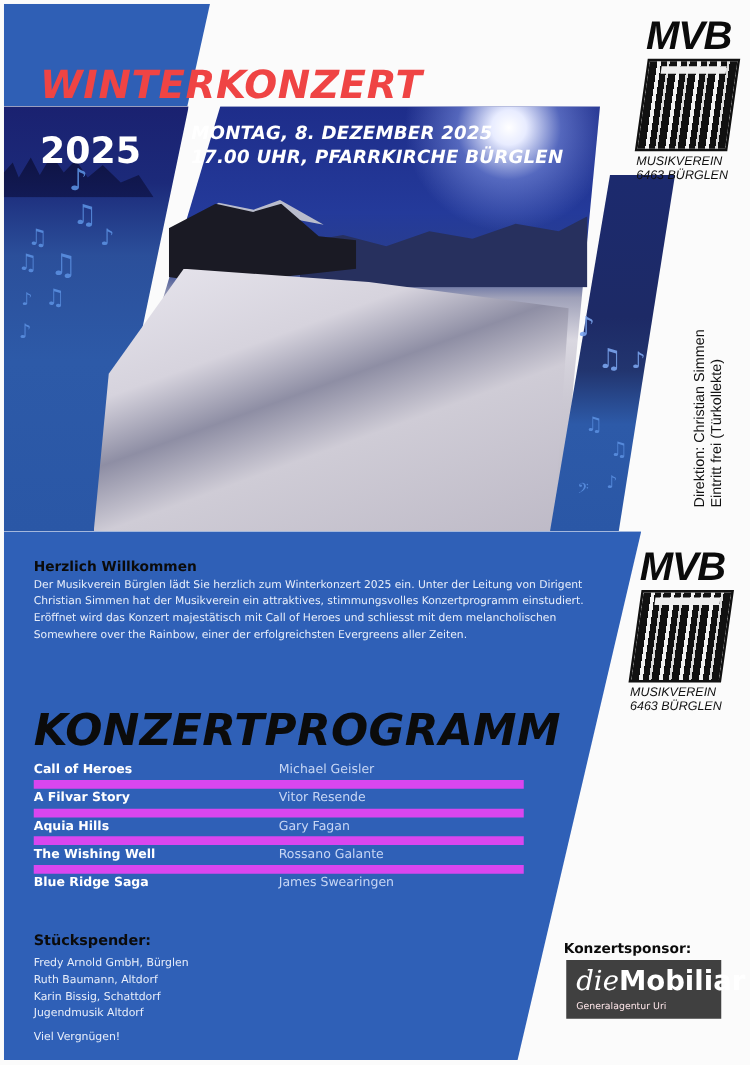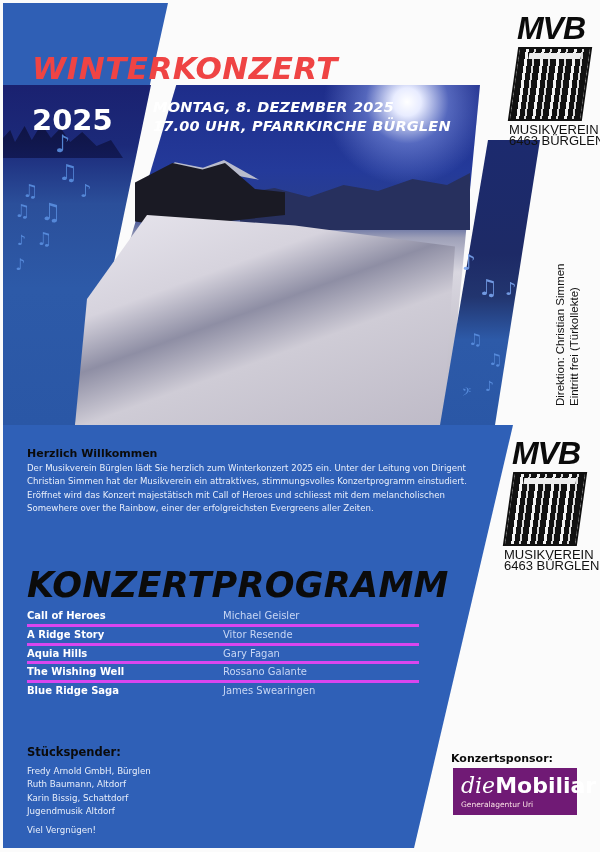--- a/index.html
+++ b/index.html
@@ -42,38 +42,38 @@
   .date-line{position:absolute;left:153px;font-style:italic;font-weight:600;font-size:14.5px;color:#fff;white-space:nowrap;letter-spacing:0.2px;}
   #date-1{top:99px;}
   #date-2{top:118px;}
   .note{position:absolute;font-size:22px;color:#5a8fe0;opacity:0.9;}
   
   .logo{position:absolute;width:78px;}
   .logo .mvb{font-family:"Liberation Sans",sans-serif;font-weight:900;font-style:italic;font-size:32px;color:#0b0b0b;line-height:32px;letter-spacing:-1px;text-align:right;padding-right:2px;}
   .logo .img{height:70px;border:2px solid #111;transform:skewX(-8deg);margin-top:3px;margin-left:4px;
     background:repeating-linear-gradient(90deg,#111 0 6px,#f3f3f3 6px 9px,#111 9px 14px,#ddd 14px 16px);position:relative;}
   .logo .img::before{content:"";position:absolute;left:10px;right:8px;top:4px;height:6px;background:#eee;}
-  .logo .txt{font-family:"Liberation Sans",sans-serif;font-size:13px;line-height:11px;color:#111;margin-top:3px;white-space:nowrap;}
+  .logo .txt{font-family:"Liberation Sans",sans-serif;font-style:italic;font-size:10px;line-height:11px;color:#111;margin-top:3px;white-space:nowrap;}
   #logo-top{left:509px;top:12px;}
   #logo-bottom{left:504px;top:437px;}
   #side-text{left:553px;top:406px;transform:rotate(-90deg);transform-origin:0 0;font-family:"Liberation Sans",sans-serif;font-size:11.5px;line-height:14px;color:#111;white-space:nowrap;}
   
   #welcome-heading{left:27px;top:447px;font-weight:700;font-size:11px;color:#0b0b0b;}
   #welcome-body{left:27px;top:462px;width:440px;font-size:8.6px;line-height:13.3px;color:#e8eefa;}
   #program-heading{left:27px;top:565px;font-style:italic;font-weight:600;font-size:35px;color:#0b0b0b;letter-spacing:0.3px;white-space:nowrap;}
   #program-table{left:27px;top:608px;width:392px;}
-  .prog-row{display:flex;height:15.8px;border-bottom:3px solid #d946ef;font-size:10px;line-height:16px;}
+  .prog-row{display:flex;height:15.8px;border-bottom:7px solid #d946ef;font-size:10px;line-height:16px;}
   .prog-row:last-child{border-bottom:none;}
   .prog-title{width:196px;font-weight:700;color:#fff;white-space:nowrap;}
   .prog-comp{color:#c7d6f4;white-space:nowrap;}
   #donors-heading{left:27px;top:745px;font-weight:700;font-size:11.5px;color:#0b0b0b;text-align:right;}
   #donors-list{left:27px;top:765px;font-size:8.7px;line-height:13.3px;color:#e8eefa;}
   #closing{left:27px;top:825px;font-size:8.7px;color:#e8eefa;}
   #sponsor-heading{left:451px;top:752px;font-weight:700;font-size:11px;color:#0b0b0b;}
-  #sponsor-logo{left:453px;top:768px;width:124px;height:47px;background:#701a75;}
+  #sponsor-logo{left:453px;top:768px;width:124px;height:47px;background:#404040;}
   #sponsor-name{position:absolute;left:8px;top:5px;color:#fff;font-size:22px;white-space:nowrap;}
   #sponsor-name .die{font-family:"DejaVu Serif",serif;font-style:italic;font-weight:400;}
   #sponsor-name .mob{font-family:"DejaVu Sans",sans-serif;font-weight:700;}
   #sponsor-sub{position:absolute;left:8px;top:32px;font-size:7.5px;color:#fbe3e6;white-space:nowrap;}
 </style>
 </head>
 <body>
 
 <div class="abs" id="top-band"></div>
 <div class="abs" id="left-strip"></div>
@@ -137,21 +137,21 @@
 <div class="abs" id="welcome-heading">Herzlich Willkommen</div>
 <div class="abs" id="welcome-body">Der Musikverein Bürglen lädt Sie herzlich zum Winterkonzert 2025 ein. Unter der Leitung von Dirigent Christian Simmen hat der Musikverein ein attraktives, stimmungsvolles Konzertprogramm einstudiert. Eröffnet wird das Konzert majestätisch mit Call of Heroes und schliesst mit dem melancholischen Somewhere over the Rainbow, einer der erfolgreichsten Evergreens aller Zeiten.</div>
 
 <div class="abs" id="program-heading">KONZERTPROGRAMM</div>
 <div class="abs" id="program-table">
   <div class="prog-row">
     <span class="prog-title">Call of Heroes</span>
     <span class="prog-comp">Michael Geisler</span>
   </div>
   <div class="prog-row">
-    <span class="prog-title">A Ridge Story</span>
+    <span class="prog-title">A Filvar Story</span>
     <span class="prog-comp">Vitor Resende</span>
   </div>
   <div class="prog-row">
     <span class="prog-title">Aquia Hills</span>
     <span class="prog-comp">Gary Fagan</span>
   </div>
   <div class="prog-row">
     <span class="prog-title">The Wishing Well</span>
     <span class="prog-comp">Rossano Galante</span>
   </div>

